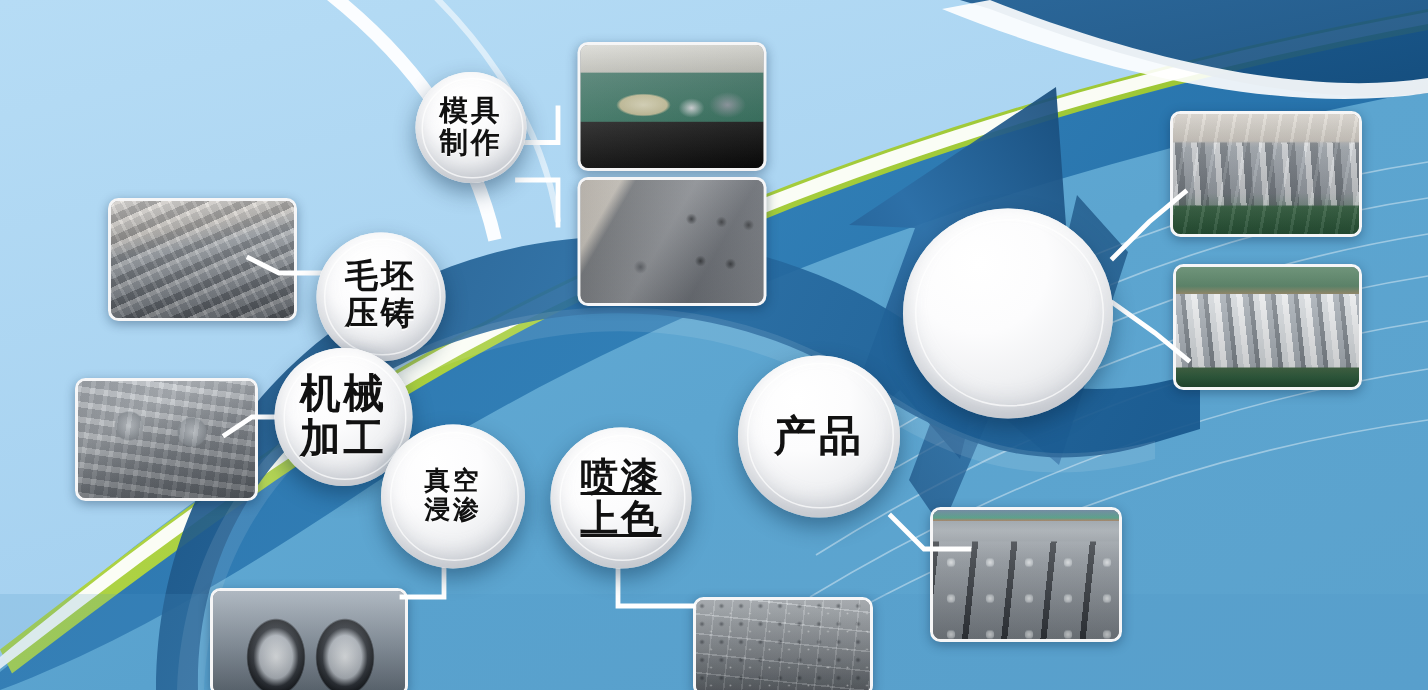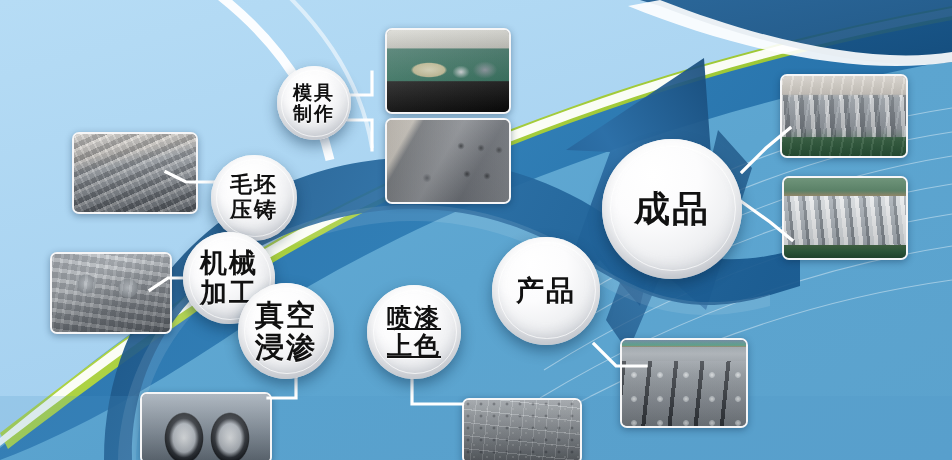--- a/index.html
+++ b/index.html
@@ -266,46 +266,45 @@
   </div>
 
   <div class="photo" style="left:782px;top:176px;width:122px;height:80px;">
     <div class="inner">
       <div class="ph-layer" style="background:linear-gradient(180deg,#3d6f4c 0%,#2f6240 16%,#8d7149 24%,#b9935c 30%,#2f6240 92%,#275236 100%);"></div>
       <div class="ph-layer" style="background:repeating-linear-gradient(84deg, #f4f6f8 0 4px, #aab2ba 4px 8px, #7c848c 8px 11px, #dde2e6 11px 15px);top:22%;height:62%;"></div>
       <div class="ph-layer" style="background:linear-gradient(180deg,rgba(255,255,255,.26),rgba(0,0,0,.2));"></div>
     </div>
   </div>
 
-  <div class="bubble" style="left:277px;top:66px;width:74px;height:74px;font-size:19px;">
+  <div class="bubble" style="left:277px;top:48px;width:74px;height:74px;font-size:19px;">
     <span class="ln">模具</span>
     <span class="ln">制作</span>
   </div>
 
   <div class="bubble" style="left:211px;top:155px;width:86px;height:86px;font-size:22px;">
     <span class="ln">毛坯</span>
     <span class="ln">压铸</span>
   </div>
 
   <div class="bubble" style="left:183px;top:232px;width:92px;height:92px;font-size:27px;">
     <span class="ln">机械</span>
     <span class="ln">加工</span>
   </div>
 
-  <div class="bubble" style="left:238px;top:283px;width:96px;height:96px;font-size:29px;">
+  <div class="bubble" style="left:254px;top:283px;width:96px;height:96px;font-size:17px;">
     <span class="ln">真空</span>
     <span class="ln">浸渗</span>
   </div>
 
   <div class="bubble" style="left:367px;top:285px;width:94px;height:94px;font-size:25px;text-decoration:underline;">
     <span class="ln">喷漆</span>
     <span class="ln">上色</span>
   </div>
 
   <div class="bubble" style="left:492px;top:237px;width:108px;height:108px;font-size:28px;">
     <span class="ln">产品</span>
   </div>
 
   <div class="bubble" style="left:602px;top:139px;width:140px;height:140px;font-size:36px;">
-    <span class="ln">成品</span>
   </div>
 
 </div>
 
 </body></html>

